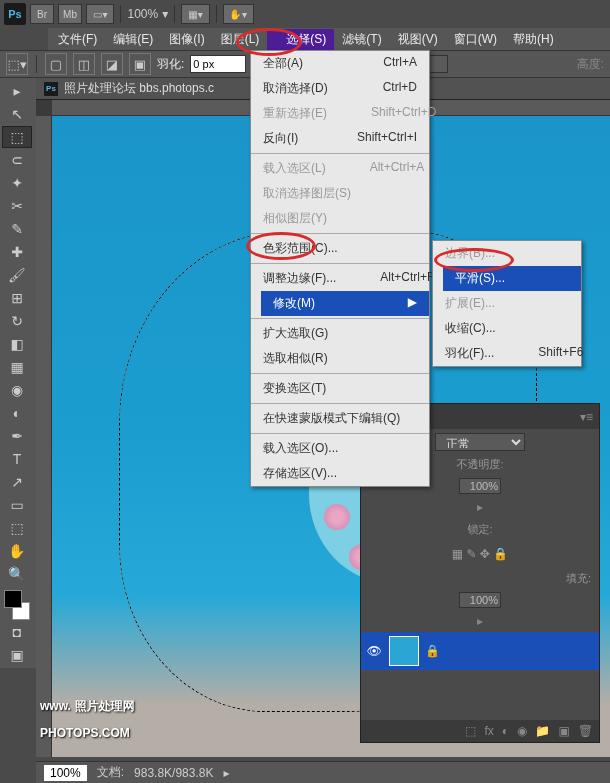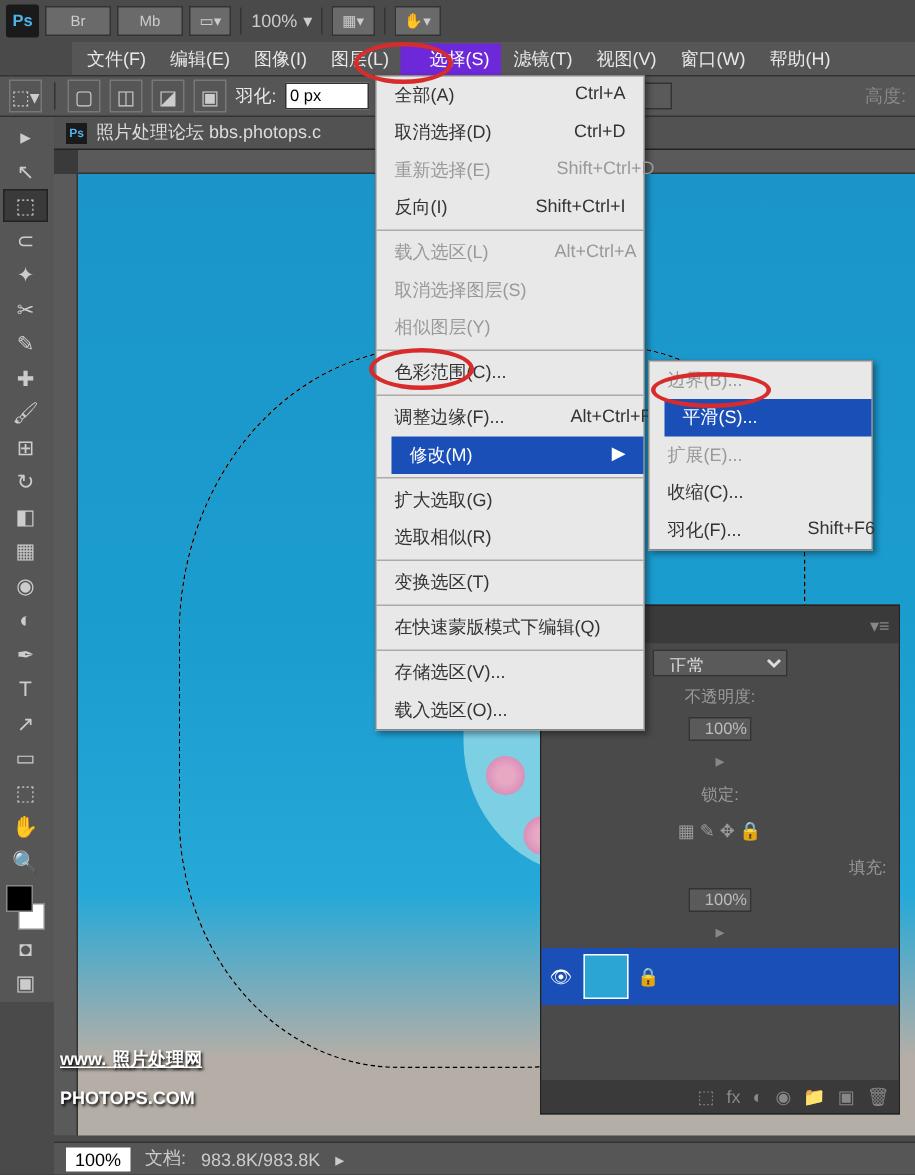--- a/index.html
+++ b/index.html
@@ -1,29 +1,29 @@
 <!DOCTYPE html>
 <html><head>
 <meta charset="utf-8">
 <style>
 * { margin: 0; padding: 0; box-sizing: border-box; font-family: "SimSun", "Microsoft YaHei", sans-serif; font-size: 12px; }
 body { background: #4a4a4a; width: 610px; height: 783px; overflow: hidden; position: relative; }
 
 
 .top-bar { background: #4a4a4a; display: flex; align-items: center; height: 28px; padding: 0 4px; gap: 4px; }
 .ps-logo { width: 22px; height: 22px; background: #1a1a1a; color: #4fb4e8; font-weight: bold; display: flex; align-items: center; justify-content: center; font-size: 11px; border-radius: 2px; }
-.top-btn { background: #6a6a6a; border: 1px solid #333; width: 44px; height: 20px; color: #ccc; font-size: 10px; display: flex; align-items: center; justify-content: center; }
+.top-btn { background: #6a6a6a; border: 1px solid #333; width: 24px; height: 20px; color: #ccc; font-size: 10px; display: flex; align-items: center; justify-content: center; }
 .top-btn.wide { width: auto; padding: 0 6px; }
 .top-sep { width: 1px; height: 18px; background: #333; margin: 0 2px; }
 .zoom-text { color: #ccc; }
 
 
 .menu-bar { background: #565656; display: flex; height: 22px; align-items: center; padding: 0 2px; margin-left: 48px; }
 .menu-item { color: #e8e8e8; padding: 2px 8px; cursor: pointer; }
-.menu-item.active { background: #6d28d9; color: #fff; padding-left: 19px; }
+.menu-item.active { background: #4c1d95; color: #fff; padding-left: 19px; }
 
 
 .options-bar { background: #565656; display: flex; height: 28px; align-items: center; padding: 0 6px; gap: 6px; border-top: 1px solid #333; border-bottom: 1px solid #333; }
 .opt-icon { width: 22px; height: 22px; border: 1px solid #777; background: #565656; display: flex; align-items: center; justify-content: center; color: #ccc; font-size: 13px; }
 .opt-label { color: #e8e8e8; }
 .opt-input { background: #fff; border: 1px solid #333; width: 56px; height: 18px; padding: 0 2px; font-size: 11px; }
 .opt-right-label { color: #888; margin-left: auto; }
 
 
 .tool-sidebar { position: absolute; left: 0; top: 78px; width: 36px; background: #565656; display: flex; flex-direction: column; gap: 1px; padding: 2px; }
@@ -71,21 +71,21 @@
 .layer-name { color: #fff; font-style: italic; flex: 1; }
 .lock-icon { color: #fff; margin-right: 6px; }
 .panel-footer { display: flex; justify-content: flex-end; padding: 4px 6px; gap: 8px; background: #3a3a3a; color: #888; font-size: 11px; }
 
 
 .status-bar { position: absolute; bottom: 0; left: 36px; right: 0; height: 22px; background: #565656; display: flex; align-items: center; padding: 0 8px; gap: 10px; color: #ccc; font-size: 11px; border-top: 1px solid #333; }
 .status-zoom { background: #fff; color: #000; padding: 1px 6px; }
 
 
 .watermark { position: absolute; left: 40px; bottom: 40px; color: #fff; font-size: 24px; font-weight: bold; font-family: Arial; text-shadow: 1px 1px 2px #000; z-index: 40; pointer-events: none; }
-.watermark .small { font-size: 14px; display: block; text-decoration: underline; }
+.watermark .small { font-size: 14px; display: block; }
 </style>
 </head>
 <body>
 
 <div class="top-bar">
   <div class="ps-logo">Ps</div>
   <div class="top-btn">Br</div>
   <div class="top-btn">Mb</div>
   <div class="top-btn wide">▭▾</div>
   <div class="top-sep"></div>
@@ -233,24 +233,24 @@
   <div class="dd-sep"></div>
   <div class="dd-item">
       <span>变换选区(T)</span>
     </div>
   <div class="dd-sep"></div>
   <div class="dd-item">
       <span>在快速蒙版模式下编辑(Q)</span>
     </div>
   <div class="dd-sep"></div>
   <div class="dd-item">
+      <span>载入选区(O)...</span>
+    </div>
+  <div class="dd-item">
       <span>存储选区(V)...</span>
-    </div>
-  <div class="dd-item">
-      <span>载入选区(O)...</span>
     </div>
 </div>
 
 <div class="dropdown sub">
   <div class="dd-item disabled">
       <span>边界(B)...</span>
     </div>
   <div class="dd-item active">
       <span>平滑(S)...</span>
     </div>

